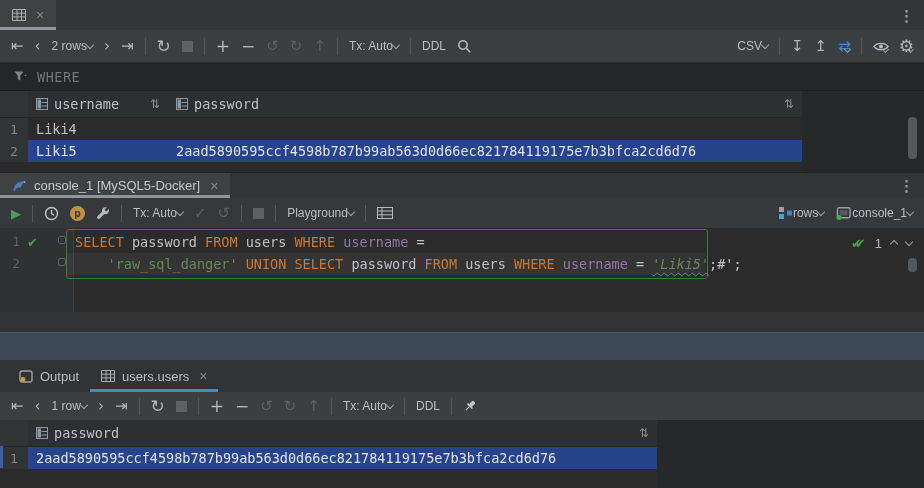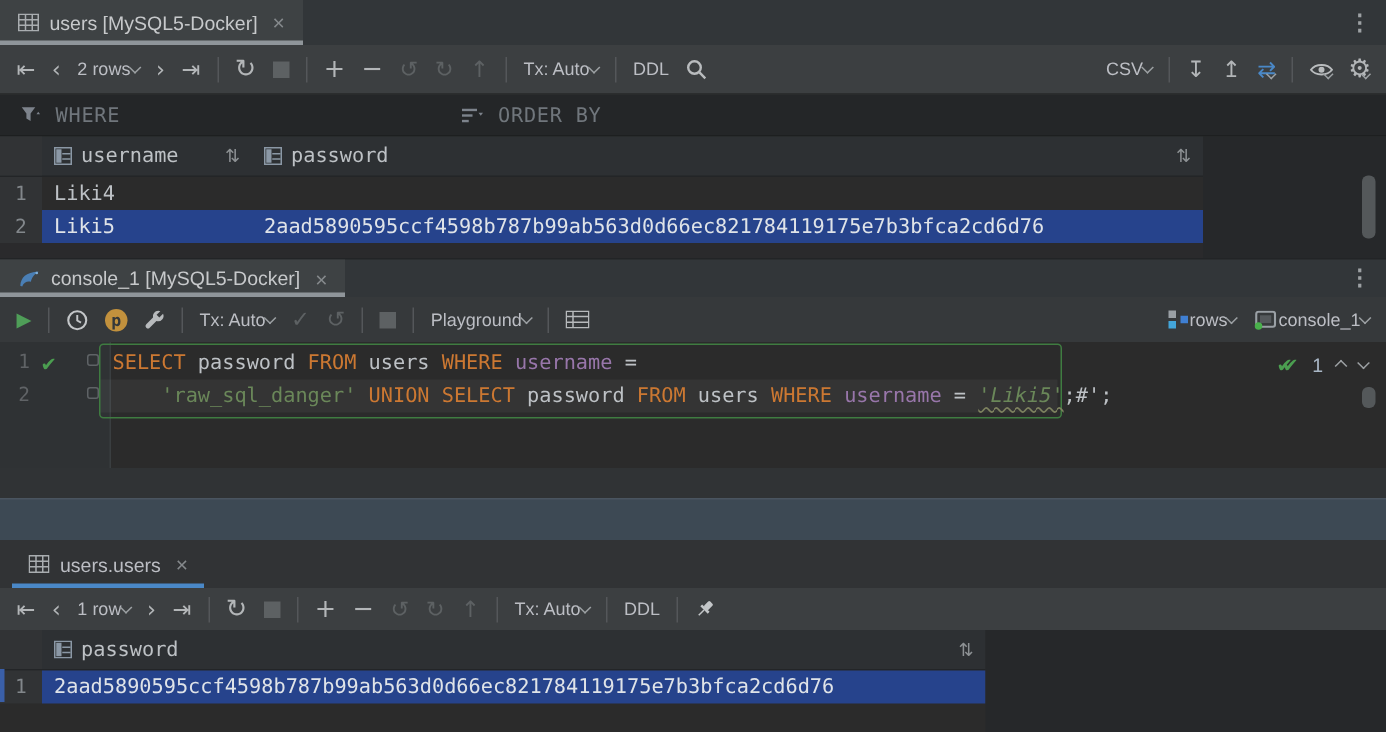--- a/index.html
+++ b/index.html
@@ -100,21 +100,20 @@
 </head>
 <body>
 
 <div id="app">
 
   <div class="band t-tabs tabbar">
     <div class="tab">
       <svg width="14" height="12" viewBox="0 0 14 12">
         <path d="M0.5 0.5 h13 v11 h-13 z M0.5 4.2 h13 M0.5 7.9 h13 M5 0.5 v11 M9.5 0.5 v11" stroke="#a9adb0" fill="none" stroke-width="1"></path>
       </svg>
-      <span>users [MySQL5-Docker]</span>
       <span class="closex">×</span>
       <span class="underl"></span>
     </div>
     <span class="kebab">⋮</span>
   </div>
 
   <div class="band t-toolbar toolbar">
     <span class="icon">⇤</span>
     <span class="icon">‹</span>
     <span class="dd">
@@ -171,31 +170,20 @@
 
   <div class="band t-filter">
     <div class="f-sec f-where">
       <span class="f-ico">
         <svg width="13" height="11" viewBox="0 0 13 11">
           <path d="M0.5 0.5 h9 L6.4 4.6 V9.6 L3.6 8 V4.6 Z" fill="#7d838c"></path>
           <path d="M10 3.5 h3 M11.5 3.5 l-1.2 1.6 h2.4 z" fill="#7d838c"></path>
         </svg>
       </span>
       <span class="f-label">WHERE</span>
-    </div>
-    <div class="f-sec">
-      <span class="f-ico">
-        <svg width="14" height="10" viewBox="0 0 14 10">
-          <rect x="0" y="0.5" width="10" height="1.6" fill="#7d838c"></rect>
-          <rect x="0" y="4.2" width="7" height="1.6" fill="#7d838c"></rect>
-          <rect x="0" y="7.9" width="4.5" height="1.6" fill="#7d838c"></rect>
-          <path d="M11 3.2 h3 l-1.5 2 z" fill="#7d838c"></path>
-        </svg>
-      </span>
-      <span class="f-label">ORDER BY</span>
     </div>
   </div>
 
   <div class="band t-grid">
     <div class="rail" style="left:802px;width:122px;height:81px;"></div>
     <div class="ghead" style="width:802px;">
       <div class="gnumh"></div>
       <div class="hcell w-user">
         <svg width="12" height="12" viewBox="0 0 12 12">
           <rect x="0.5" y="0.5" width="11" height="11" stroke="#8b98a6" fill="none"></rect>
@@ -316,20 +304,27 @@
       <i class="cv"></i>
     </div>
     <div class="vthumb" style="left:908px;top:30px;height:14px;"></div>
   </div>
 
   <div class="band strip"></div>
   <div class="band blueband"></div>
 
   <div class="band b-tabs">
     <div class="btab">
+      <svg width="14" height="13" viewBox="0 0 14 13">
+        <rect x="1" y="1" width="12" height="11" rx="2" stroke="#9aa0a5" fill="none" stroke-width="1.4"></rect>
+        <circle cx="4" cy="9.5" r="2.4" fill="#d5a021"></circle>
+      </svg>
+      <span>Output</span>
+    </div>
+    <div class="btab">
       <svg width="14" height="12" viewBox="0 0 14 12">
         <path d="M0.5 0.5 h13 v11 h-13 z M0.5 4.2 h13 M0.5 7.9 h13 M5 0.5 v11 M9.5 0.5 v11" stroke="#a9adb0" fill="none" stroke-width="1"></path>
       </svg>
       <span>users.users</span>
       <span class="closex">×</span>
       <span class="underl-b"></span>
     </div>
   </div>
 
   <div class="band b-toolbar toolbar">

